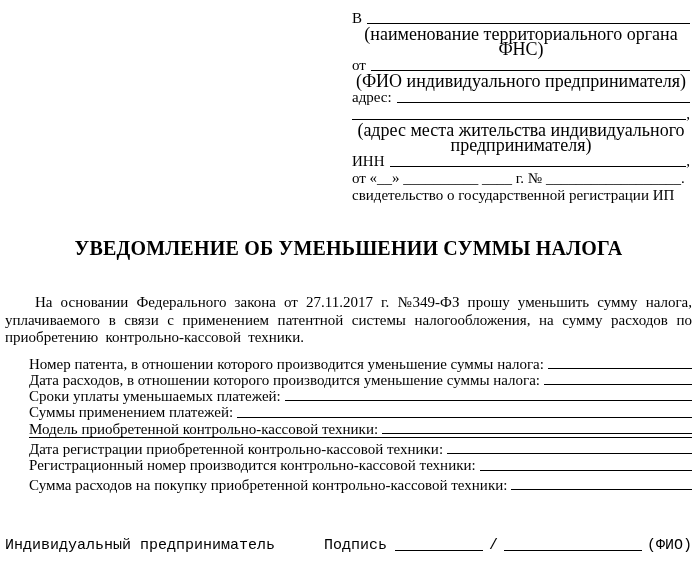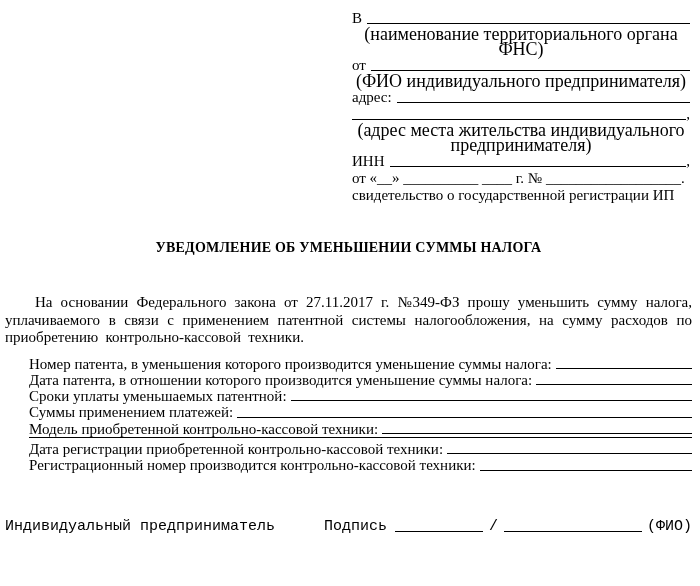--- a/index.html
+++ b/index.html
@@ -17,21 +17,21 @@
   .recipient { margin-left: 347px; width: 338px; }
   .fline { display: flex; align-items: flex-end; line-height: 17px; white-space: nowrap; }
   .fline .pre { padding-right: 5px; }
   .blank { flex: 1 1 auto; border-bottom: 1px solid #000; height: 1px; margin-bottom: 3px; min-width: 10px; }
   .caption { font-size: 18px; line-height: 15px; text-align: center; }
   .plain { line-height: 17px; white-space: nowrap; }
   
   .title {
     margin: 34px 0 0 0;
     text-align: center;
-    font-size: 14px;
+    font-size: 20px;
     font-weight: bold;
     line-height: 20px;
     letter-spacing: 0.2px;
   }
   
   .body-par {
     margin: 36px 0 0 0;
     text-align: justify;
     text-indent: 30px;
     line-height: 17.5px;
@@ -87,29 +87,29 @@
     <div class="plain">от «__» __________ ____ г.  № __________________.</div>
     <div class="plain">свидетельство о государственной регистрации ИП</div>
   </div>
 
   <div class="title">УВЕДОМЛЕНИЕ ОБ УМЕНЬШЕНИИ СУММЫ НАЛОГА</div>
 
   <div class="body-par">На основании Федерального закона от 27.11.2017 г. №349-ФЗ прошу уменьшить сумму налога, уплачиваемого в связи с применением патентной системы налогообложения, на сумму расходов по приобретению контрольно-кассовой техники.</div>
 
   <div class="fields">
     <div class="field-row">
-      <span class="flabel">Номер патента, в уменьшения которого производится уменьшение суммы налога:</span>
+      <span class="flabel">Номер патента, в отношении которого производится уменьшение суммы налога:</span>
       <span class="blank"></span>
     </div>
     <div class="field-row">
-      <span class="flabel">Дата патента, в отношении которого производится уменьшение суммы налога:</span>
+      <span class="flabel">Дата расходов, в отношении которого производится уменьшение суммы налога:</span>
       <span class="blank"></span>
     </div>
     <div class="field-row">
-      <span class="flabel">Сроки уплаты уменьшаемых патентной:</span>
+      <span class="flabel">Сроки уплаты уменьшаемых платежей:</span>
       <span class="blank"></span>
     </div>
     <div class="field-row">
       <span class="flabel">Суммы применением платежей:</span>
       <span class="blank"></span>
     </div>
     <div class="field-row">
       <span class="flabel">Модель приобретенной контрольно-кассовой техники:</span>
       <span class="blank"></span>
     </div>
@@ -117,20 +117,24 @@
       <span class="blank"></span>
     </div>
     <div class="field-row">
       <span class="flabel">Дата регистрации приобретенной контрольно-кассовой техники:</span>
       <span class="blank"></span>
     </div>
     <div class="field-row">
       <span class="flabel">Регистрационный номер производится контрольно-кассовой техники:</span>
       <span class="blank"></span>
     </div>
+    <div class="field-row gap-before">
+      <span class="flabel">Сумма расходов на покупку приобретенной контрольно-кассовой техники:</span>
+      <span class="blank"></span>
+    </div>
   </div>
 
   <div class="sign-row">
     <span class="sign-left">Индивидуальный предприниматель</span>
     <span class="sign-right">
       <span>Подпись</span>
       <span class="w1"></span>
       <span>/</span>
       <span class="w2"></span>
       <span>(ФИО)</span>

